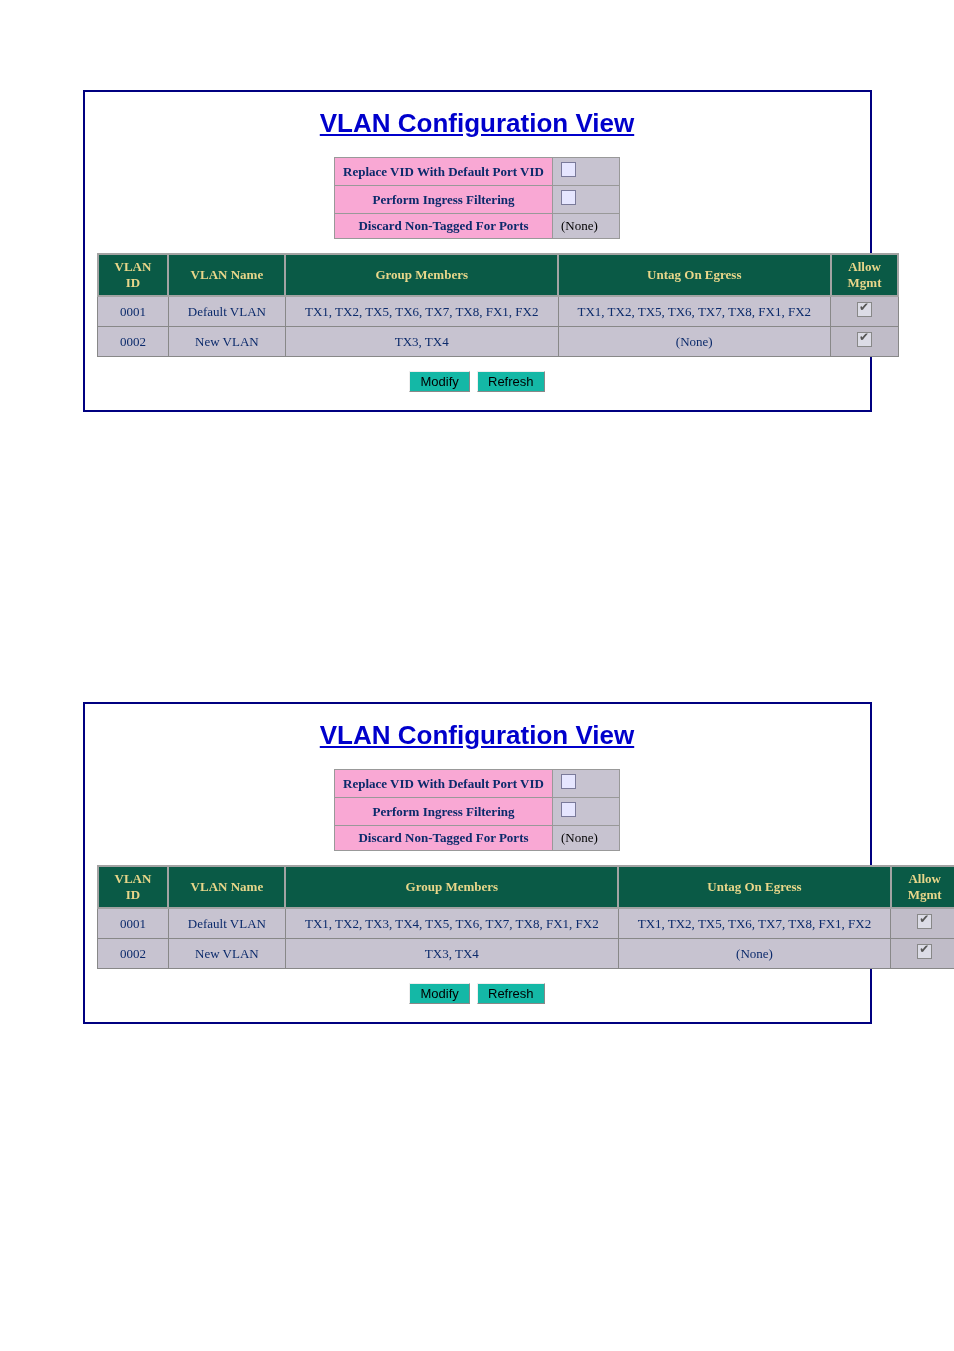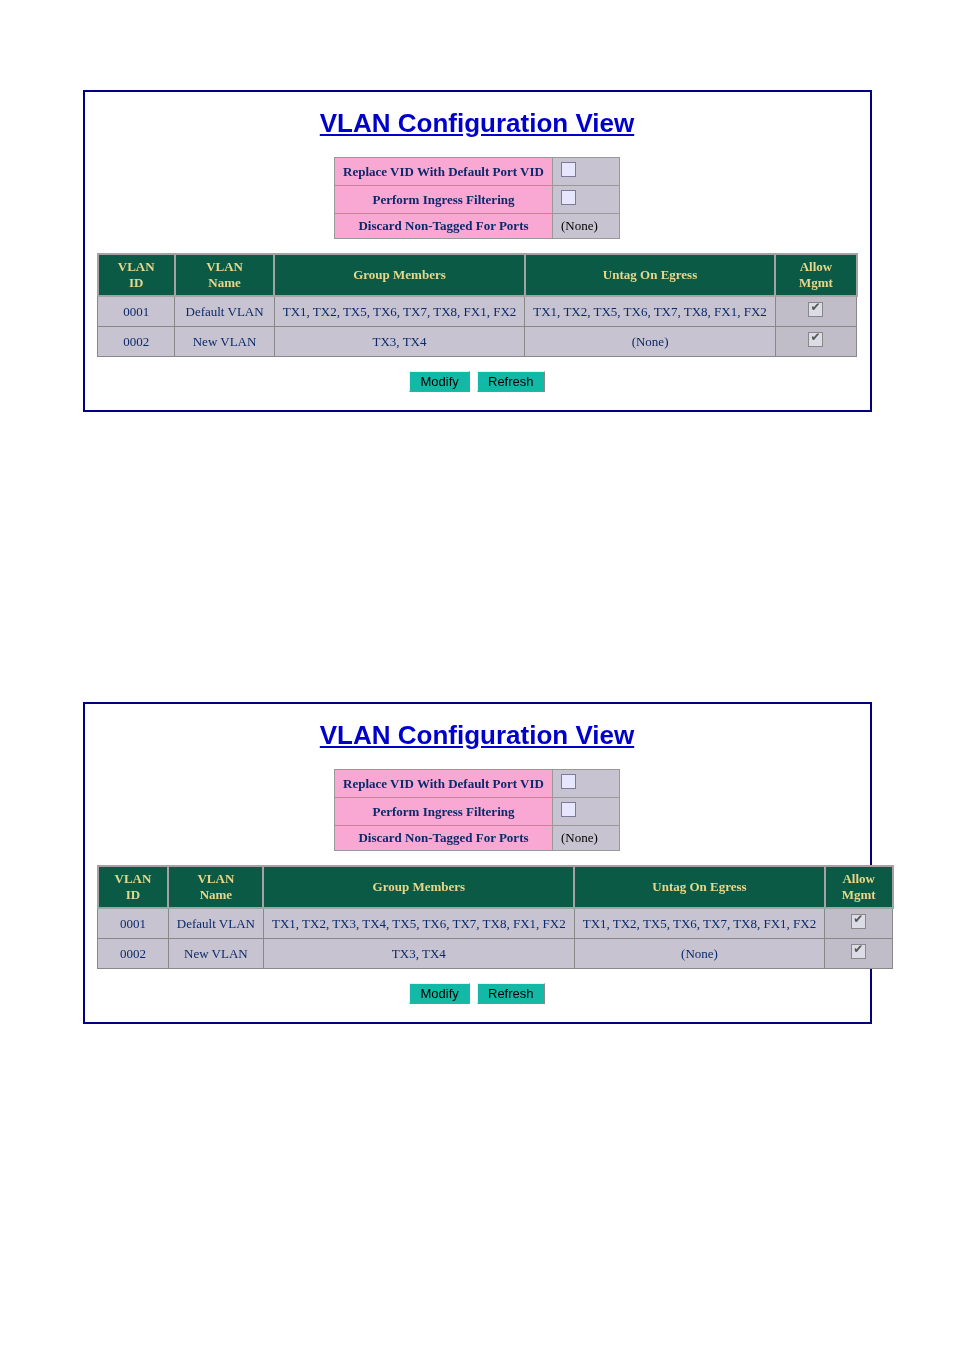--- a/index.html
+++ b/index.html
@@ -100,21 +100,21 @@
       color: #e8d68a;
       font-weight: bold;
       padding: 4px 16px;
       text-align: center;
       vertical-align: middle;
     }
     table.vlan td {
       border: 1px solid #888;
       background: #c7c3d0;
       color: #0b2a6b;
-      padding: 5px 8px;
+      padding: 5px 19px;
       text-align: center;
       vertical-align: middle;
       white-space: nowrap;
     }
     table.vlan td.allow {
       background: #c0bcc8;
     }
     .btn-row {
       text-align: center;
       margin-top: 14px;

